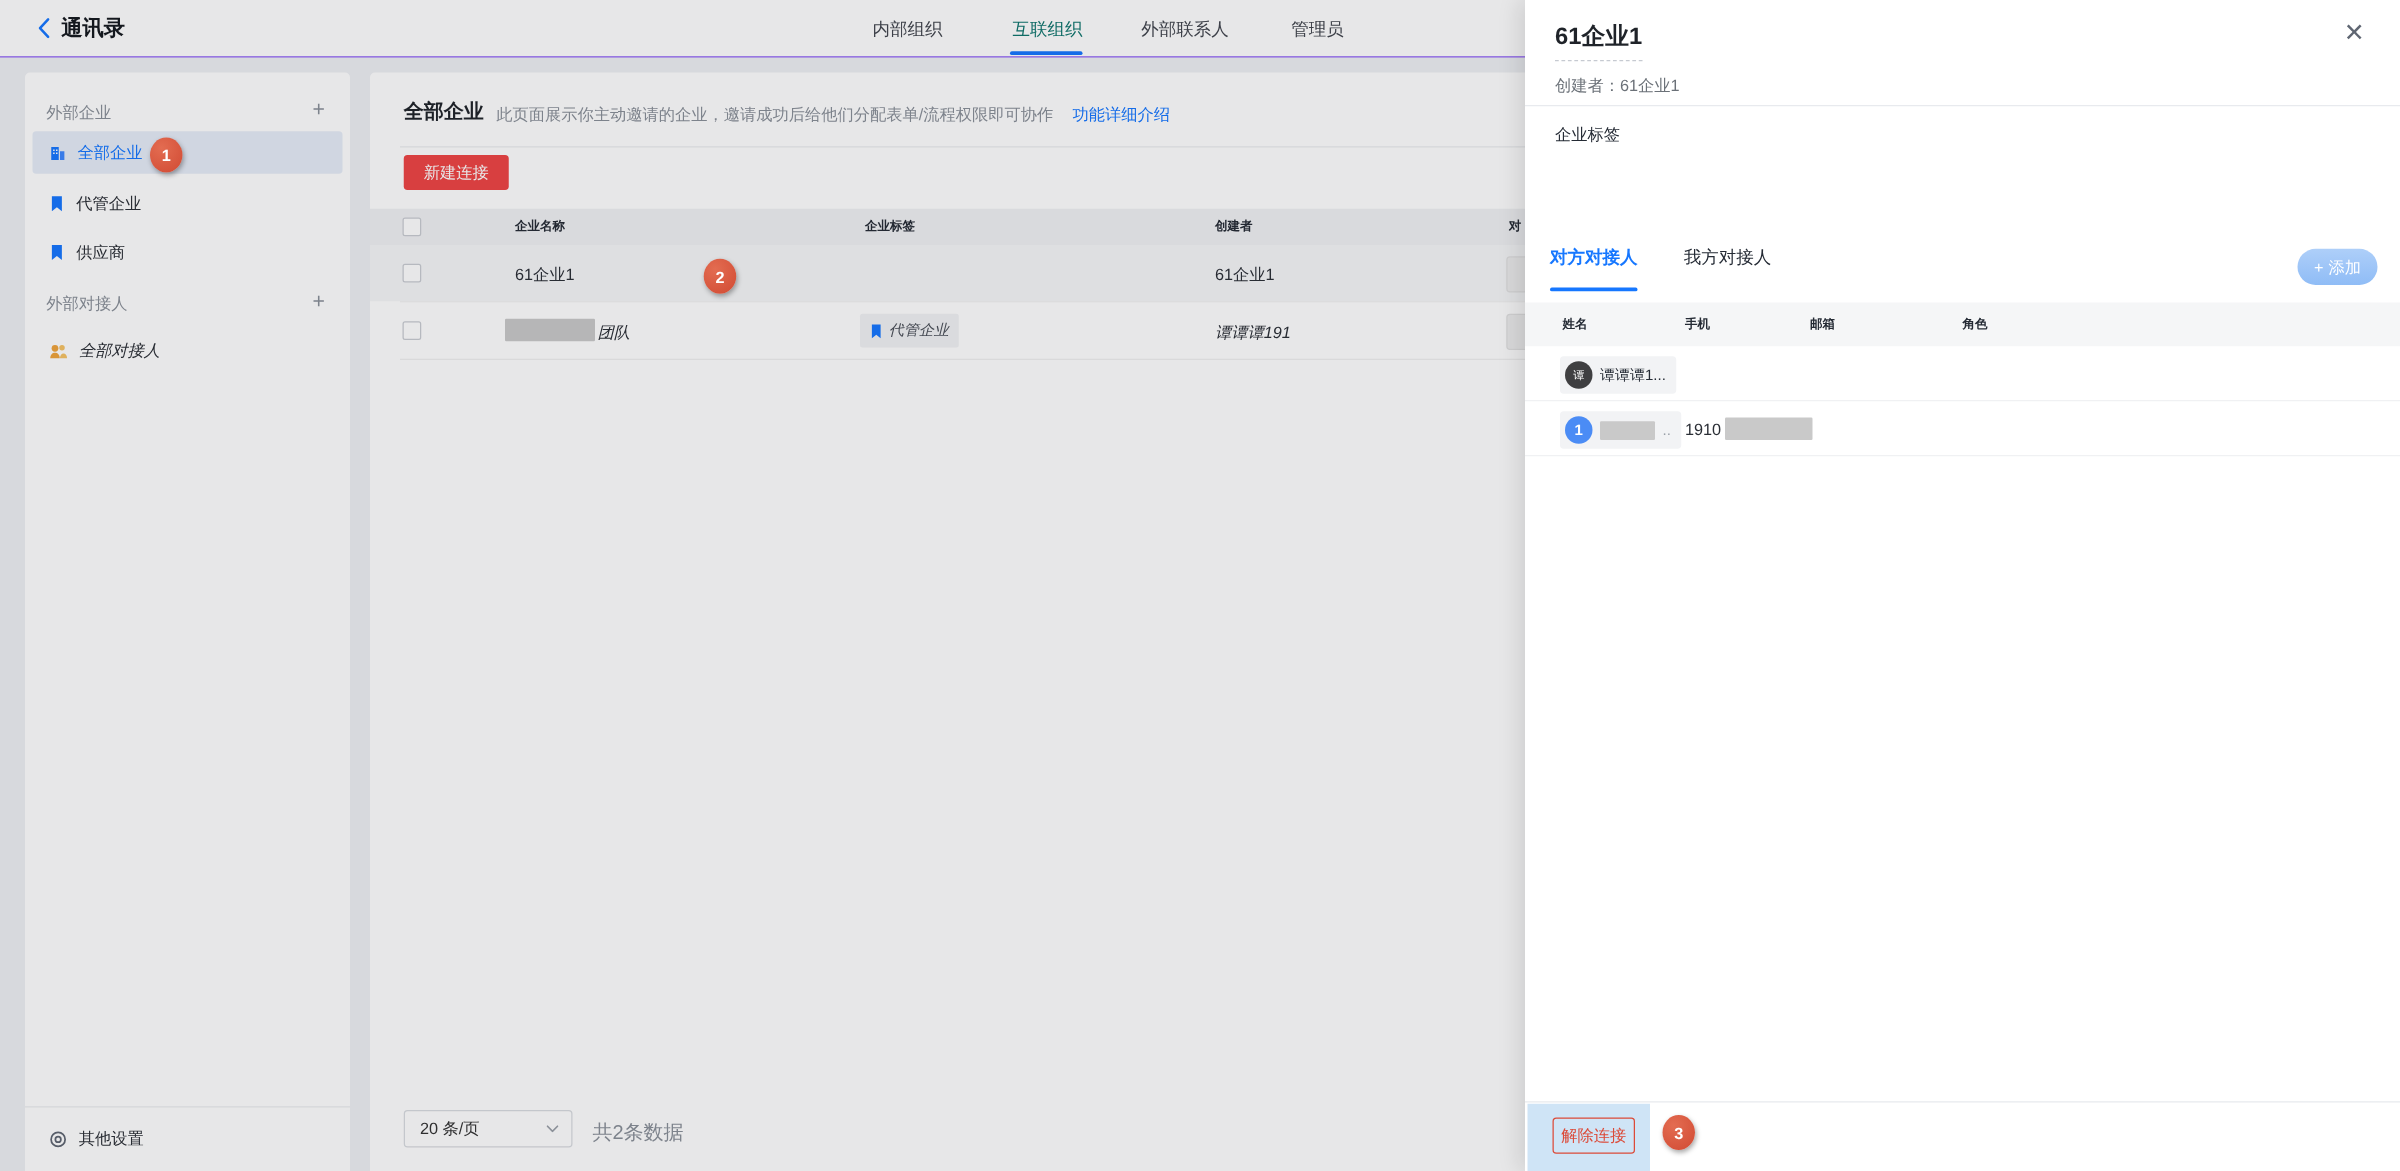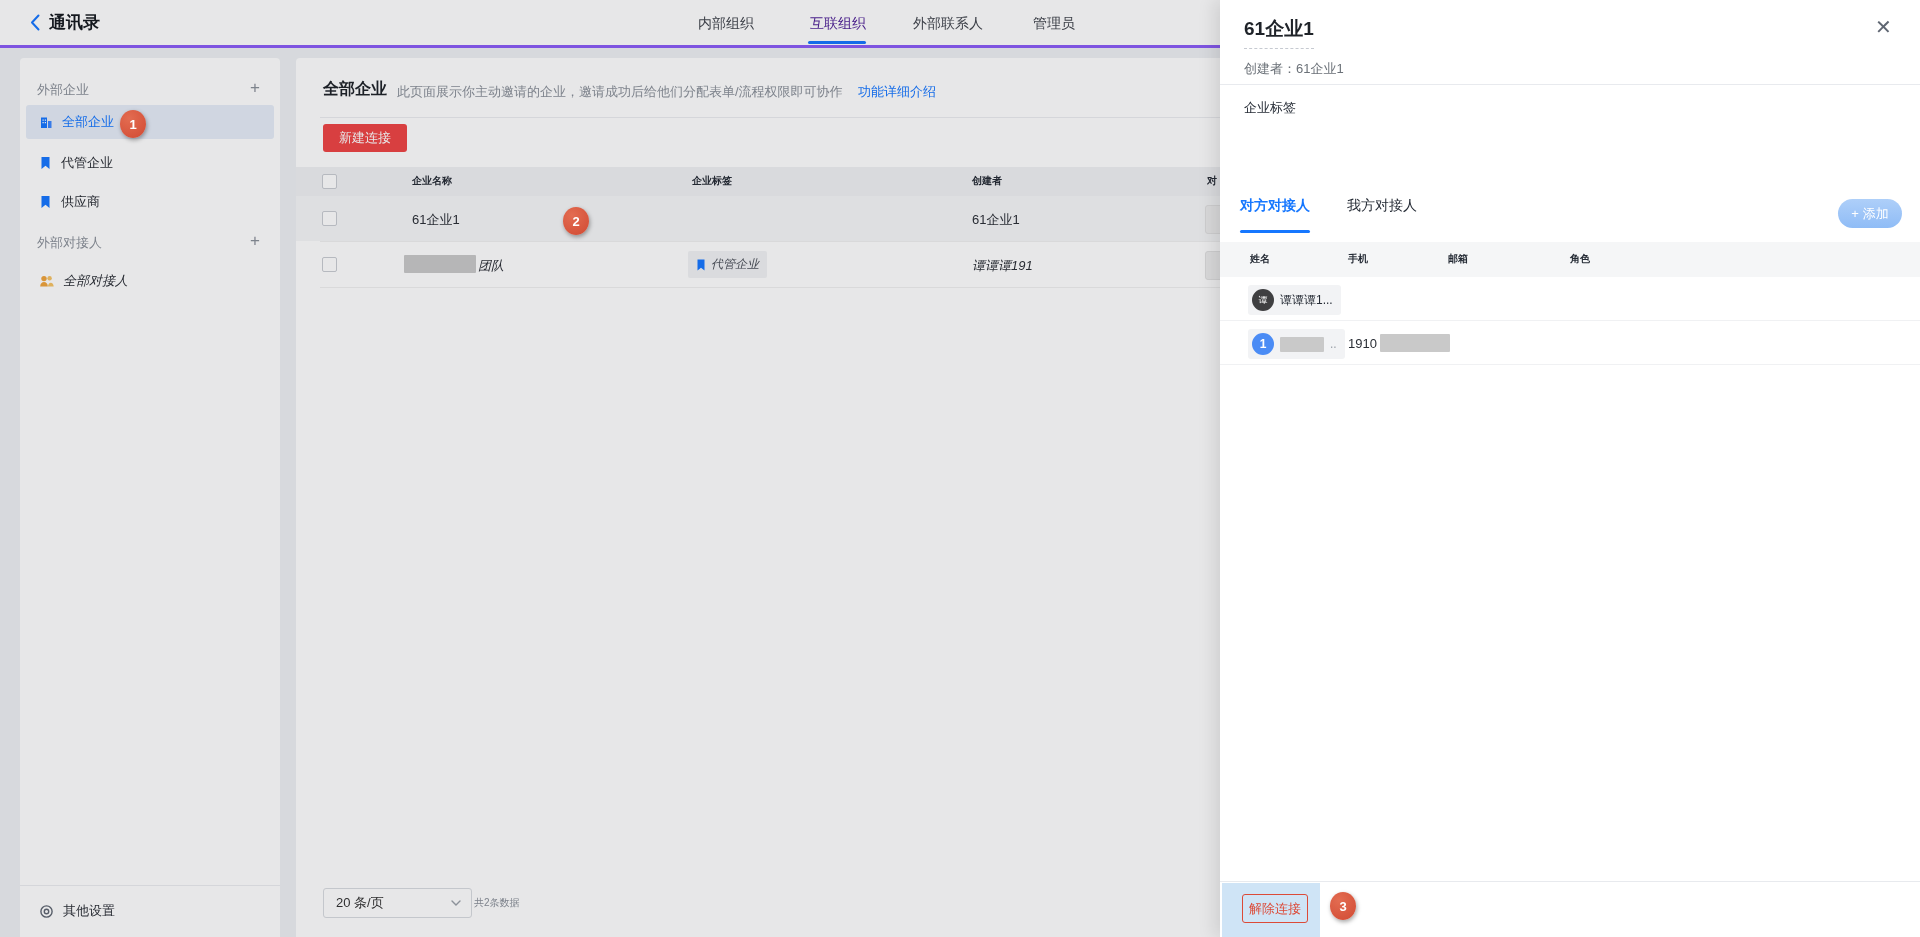--- a/index.html
+++ b/index.html
@@ -1,25 +1,25 @@
 <!DOCTYPE html>
 <html><head>
 <meta charset="utf-8">
 <style>
   html,body{margin:0;padding:0;background:#dfe1e6;}
   .screen{position:relative;width:1920px;height:937px;overflow:hidden;background:#eef0f3;
           font-family:"Liberation Sans",sans-serif;color:#333;font-size:13px;}
   .abs{position:absolute;}
   .nowrap{white-space:nowrap;}
   
-  .topbar{left:0;top:0;width:1920px;height:45px;background:#fff;border-bottom:3px solid #8b5cf6;}
+  .topbar{left:0;top:0;width:1920px;height:45px;background:#fff;border-bottom:1px solid #8b5cf6;}
   .back{left:30px;top:11px;display:flex;align-items:center;gap:9px;cursor:pointer;}
   .back-title{font-size:17px;color:#15191f;font-weight:600;}
   .tab{top:15px;font-size:14px;color:#42464e;cursor:pointer;}
-  .tab.active{color:#4c1d95;}
+  .tab.active{color:#0f766e;}
   .tab-underline{top:41px;height:3px;background:#1677ff;border-radius:2px;}
   
   .sidebar{left:20px;top:58px;width:260px;height:879px;background:#fff;border-radius:4px 4px 0 0;}
   .main{left:296px;top:58px;width:1614px;height:879px;background:#fff;border-radius:4px 4px 0 0;}
   .sec-label{font-size:13px;color:#8a9099;}
   .plus{font-size:17px;color:#8a9099;cursor:pointer;line-height:1;}
   .side-item{left:6px;width:248px;height:34px;display:flex;align-items:center;gap:9px;
              padding-left:13px;box-sizing:border-box;border-radius:3px;cursor:pointer;color:#2b2f36;}
   .side-item.selected{background:#e6edf8;color:#1677ff;}
   .divider{background:#ebedf0;height:1px;}
@@ -34,21 +34,21 @@
   .checkbox{width:15px;height:15px;background:#fff;border:1px solid #c9ccd2;border-radius:2px;box-sizing:border-box;cursor:pointer;}
   .row1{background:#f5f6f8;}
   .row2{background:#fff;}
   .cell{font-size:13px;color:#2b2f36;}
   .redacted{background:#c9c9c9;border-radius:1px;}
   .tag-chip{display:flex;align-items:center;gap:5px;background:#f1f2f4;border-radius:2px;
             padding:0 8px;height:27px;font-size:12px;color:#4a4f58;box-sizing:border-box;}
   .cut-btn{background:#efefef;border:1px solid #e2e2e2;border-radius:3px;}
   .select{border:1px solid #d9dce0;border-radius:3px;background:#fff;display:flex;align-items:center;
           justify-content:space-between;padding:0 10px 0 12px;box-sizing:border-box;cursor:pointer;}
-  .muted{color:#8a9099;font-size:10px;}
+  .muted{color:#8a9099;font-size:16px;}
   
   .mask{left:0;top:0;width:1220px;height:937px;background:rgba(16,22,33,0.10);z-index:50;}
   
   .drawer{left:1220px;top:0;width:700px;height:937px;background:#fff;z-index:100;
           box-shadow:-6px 0 16px rgba(0,0,0,0.10);}
   .drawer-title{font-size:19px;font-weight:700;color:#1f2329;}
   .title-dash{border-bottom:1px dashed #c6cad1;}
   .close{font-size:20px;color:#5f6672;cursor:pointer;line-height:1;}
   .drawer-sub{font-size:13px;color:#6b7178;}
   .dashed-box{border:1px dashed #d6dade;border-radius:2px;box-sizing:border-box;}
@@ -173,21 +173,21 @@
         <svg width="10" height="12" viewBox="0 0 10 12">
           <path d="M1.5 0.5h7v11l-3.5-2.8L1.5 11.5z" fill="#1677ff"></path>
         </svg>
         <span>代管企业</span>
       </div>
       <span class="abs cell nowrap" style="left:676px;top:15px;">谭谭谭191</span>
       <div class="abs cut-btn" style="left:909px;top:9px;width:26px;height:27px;"></div>
     </div>
     <div class="abs divider" style="left:24px;top:229px;width:1570px;background:#f0f0f0;"></div>
 
-    <div class="abs select" style="left:27px;top:830px;width:149px;height:30px;">
+    <div class="abs select" style="left:27px;top:830px;width:135px;height:30px;">
       <span class="nowrap">20 条/页</span>
       <svg width="10" height="6" viewBox="0 0 10 6">
         <path d="M1 1 L5 5 L9 1" fill="none" stroke="#9aa0a8" stroke-width="1.4" stroke-linecap="round"></path>
       </svg>
     </div>
     <span class="abs muted nowrap" style="left:178px;top:838px;">共2条数据</span>
   </div>
 
   <div class="abs mask"></div>
 

